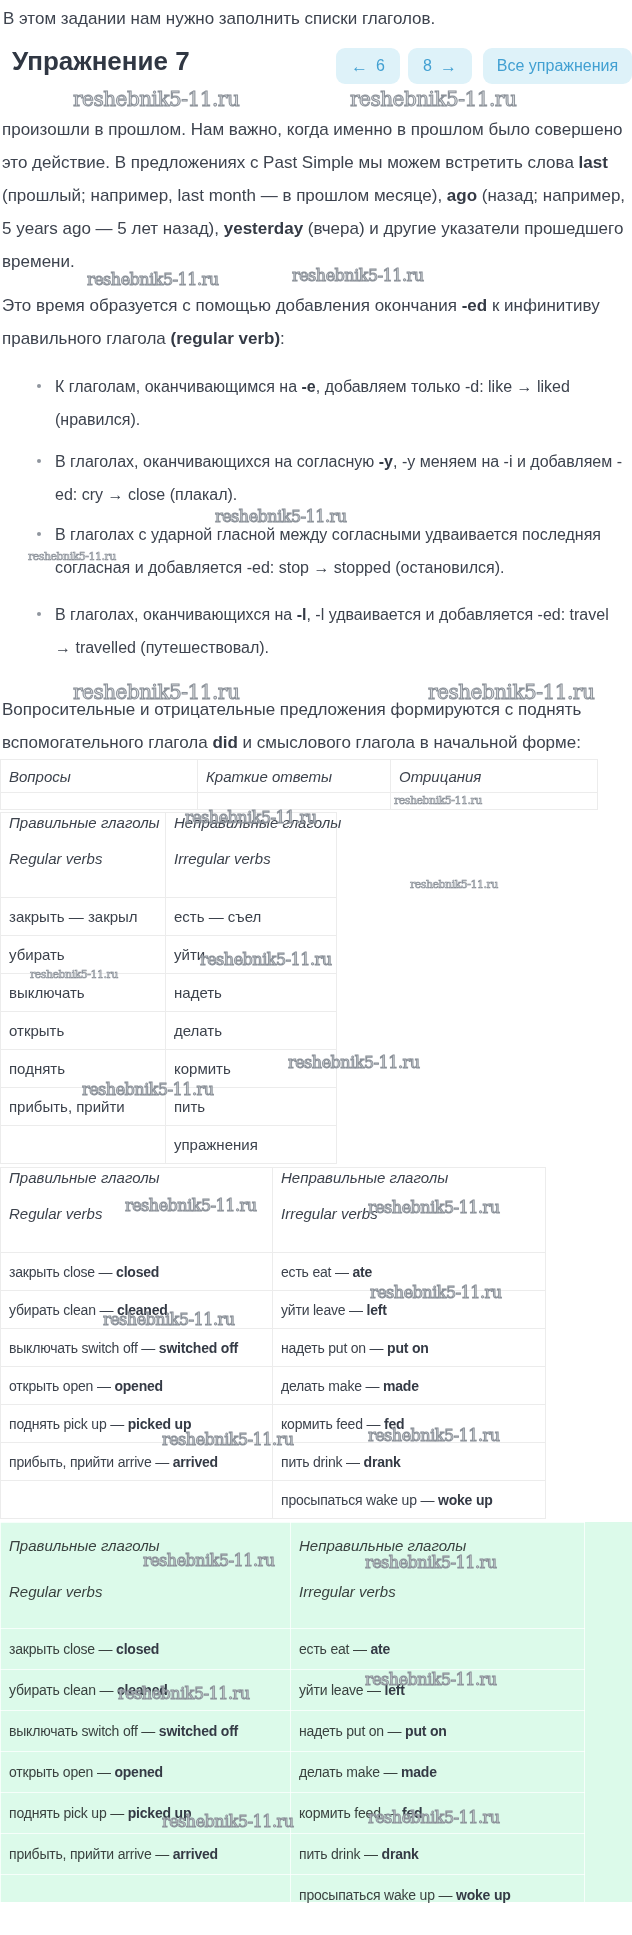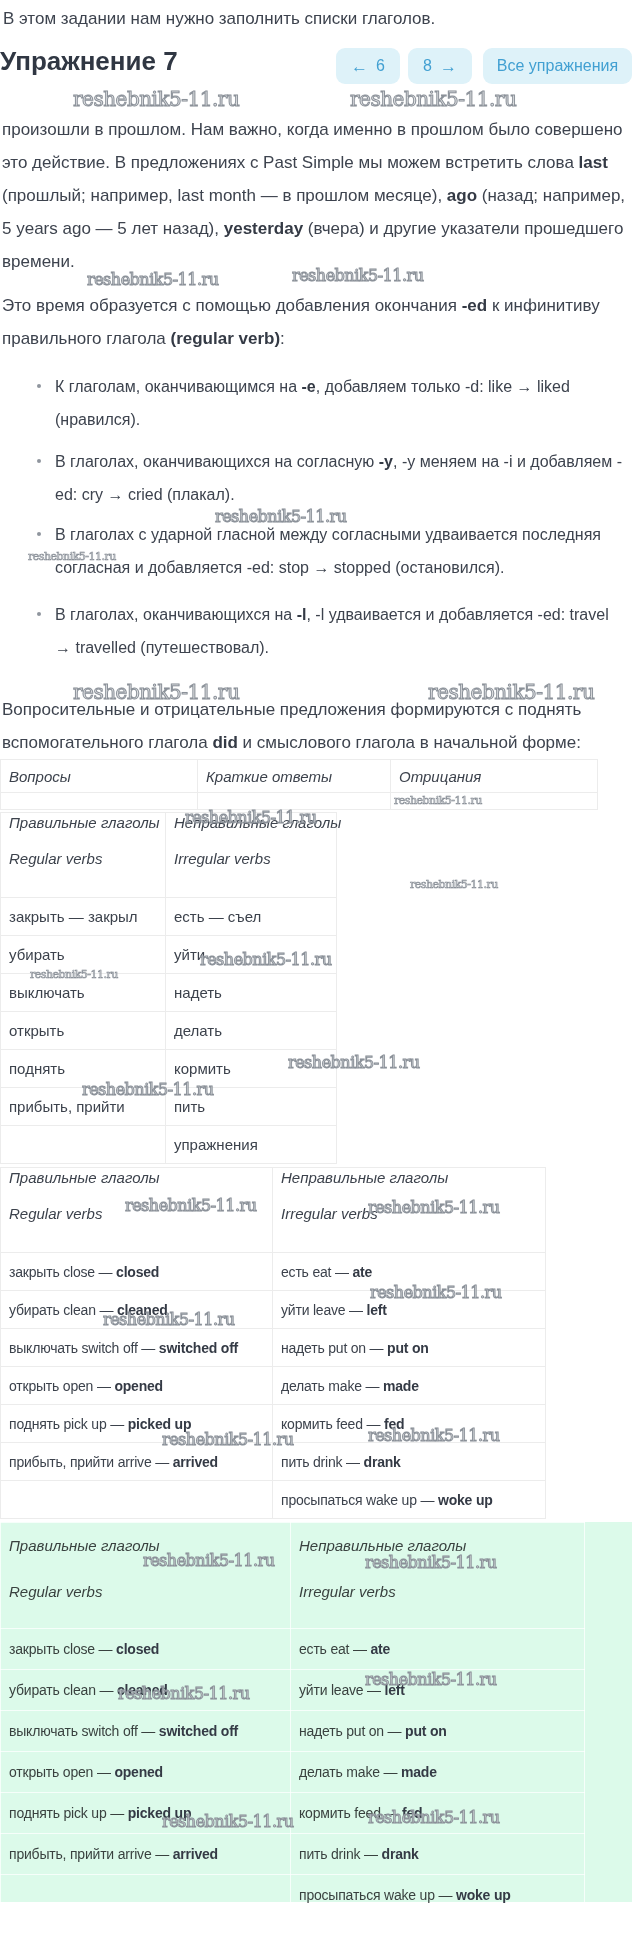--- a/index.html
+++ b/index.html
@@ -2,21 +2,21 @@
 <html><head>
 <meta charset="utf-8">
 <style>
   html,body{margin:0;padding:0;background:#ffffff;}
   .page{
     position:relative;width:632px;height:1935px;margin:4px auto;background:#fff;
     overflow:hidden;font-family:"Liberation Sans",sans-serif;color:#3d434e;
   }
   .abs{position:absolute;}
   .intro{top:5px;left:3px;font-size:17px;color:#3d434e;white-space:nowrap;}
-  .page-title{top:42px;left:0;font-size:26px;font-weight:700;color:#303743;white-space:nowrap;}
+  .page-title{top:42px;left:12px;font-size:26px;font-weight:700;color:#303743;white-space:nowrap;}
   .nav-btn{
     top:44px;height:36px;background:#def2f9;border:none;border-radius:9px;
     display:flex;align-items:center;justify-content:center;gap:8px;
     font-family:"Liberation Sans",sans-serif;font-size:16px;color:#42a0d2;cursor:pointer;
   }
   .nav-btn .arr{font-size:17px;line-height:1;}
   .btn-prev{left:336px;width:64px;}
   .btn-next{left:408px;width:64px;}
   .btn-all{left:483px;width:149px;}
   .pline{font-size:17px;white-space:nowrap;}
@@ -98,21 +98,21 @@
   </div>
 
   <div class="abs bullet" style="top:366px;">
     <span class="dot"></span>
     <div class="ln"><span>К глаголам, оканчивающимся на </span><b>-e</b><span>, добавляем только -d: like → liked</span></div>
     <div class="ln"><span>(нравился).</span></div>
   </div>
   <div class="abs bullet" style="top:441px;">
     <span class="dot"></span>
     <div class="ln"><span>В глаголах, оканчивающихся на согласную </span><b>-y</b><span>, -y меняем на -i и добавляем -</span></div>
-    <div class="ln"><span>ed: cry → cried (плакал).</span></div>
+    <div class="ln"><span>ed: cry → close (плакал).</span></div>
   </div>
   <div class="abs bullet" style="top:514px;">
     <span class="dot"></span>
     <div class="ln"><span>В глаголах с ударной гласной между согласными удваивается последняя</span></div>
     <div class="ln"><span>согласная и добавляется -ed: stop → stopped (остановился).</span></div>
   </div>
   <div class="abs bullet" style="top:594px;">
     <span class="dot"></span>
     <div class="ln"><span>В глаголах, оканчивающихся на </span><b>-l</b><span>, -l удваивается и добавляется -ed: travel</span></div>
     <div class="ln"><span>→ travelled (путешествовал).</span></div>

